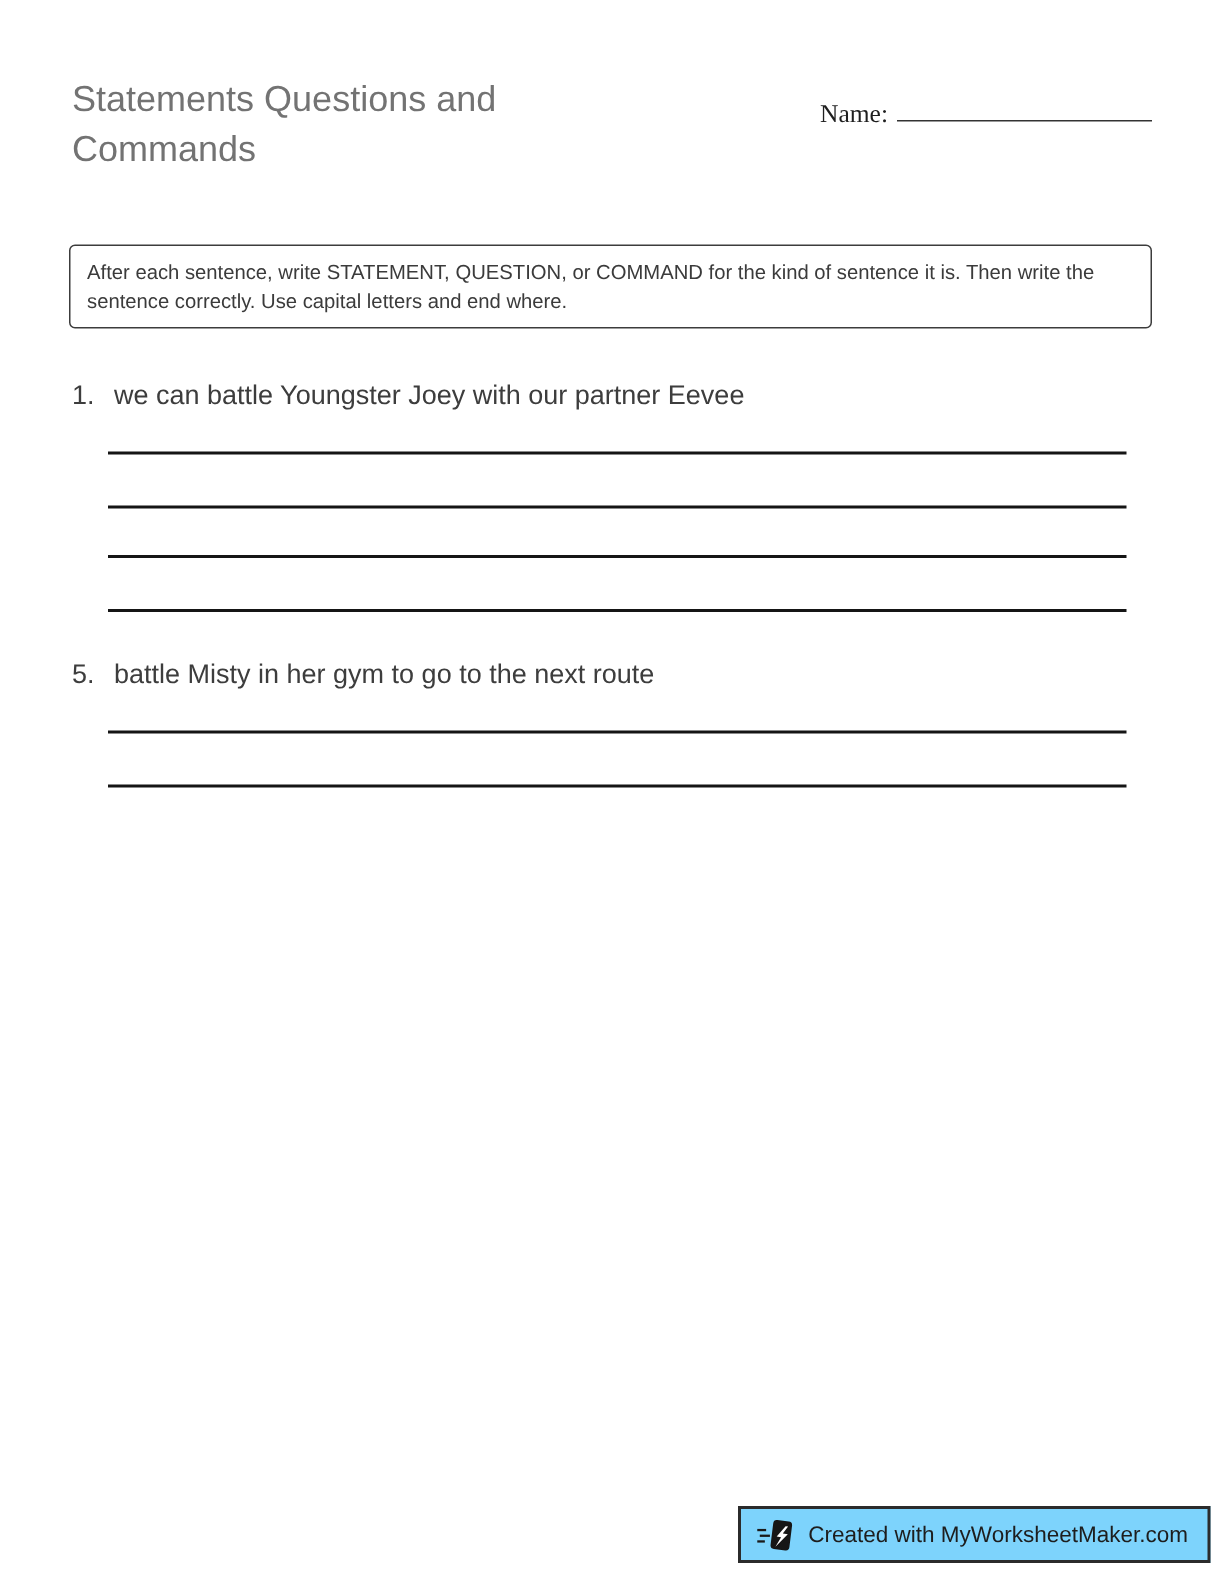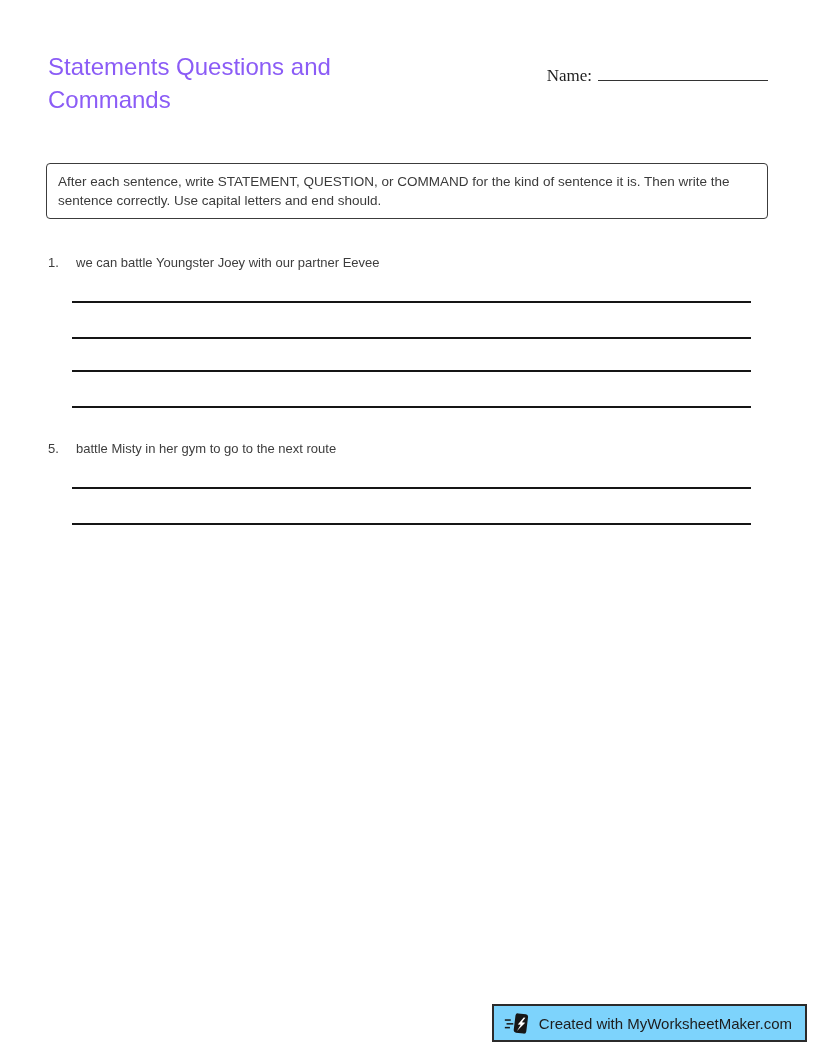--- a/index.html
+++ b/index.html
@@ -16,21 +16,21 @@
   .header {
     display: flex;
     justify-content: space-between;
     align-items: flex-start;
     padding: 50px 48px 0 48px;
   }
   .title {
     font-size: 24px;
     line-height: 33px;
     font-weight: 400;
-    color: #8b5cf6;
+    color: #737373;
     max-width: 350px;
   }
   .name-row {
     font-family: "Liberation Serif", serif;
     font-size: 17px;
     color: #1f1f1f;
     margin-top: 16px;
     white-space: nowrap;
   }
   .name-line {
@@ -48,21 +48,21 @@
     padding: 8px 11px;
     font-size: 13.5px;
     line-height: 19px;
     color: #3b3b3b;
   }
   .questions {
     margin: 34px 48px 0 48px;
   }
   .question { margin-bottom: 31px; }
   .q-row {
-    font-size: 13px;
+    font-size: 18px;
     line-height: 20px;
     height: 20px;
     color: #3d3d3d;
     margin-bottom: 28px;
     white-space: nowrap;
   }
   .q-num { display: inline-block; width: 28px; }
   .answer-line {
     width: 679px;
     height: 2px;
@@ -93,21 +93,21 @@
 <div class="page">
 
   <div class="header">
     <div class="title">Statements Questions and Commands</div>
     <div class="name-row">
       <span>Name:</span><span class="name-line"></span>
     </div>
   </div>
 
   <div class="instructions">
-    <span>After each sentence, write STATEMENT, QUESTION, or COMMAND for the kind of sentence it is. Then write the sentence correctly. Use capital letters and end should.</span>
+    <span>After each sentence, write STATEMENT, QUESTION, or COMMAND for the kind of sentence it is. Then write the sentence correctly. Use capital letters and end where.</span>
   </div>
 
   <div class="questions">
 
     <div class="question">
       <div class="q-row">
         <span class="q-num">1.</span><span>we can battle Youngster Joey with our partner Eevee</span>
       </div>
       <div class="answer-line"></div>
       <div class="answer-line"></div>

